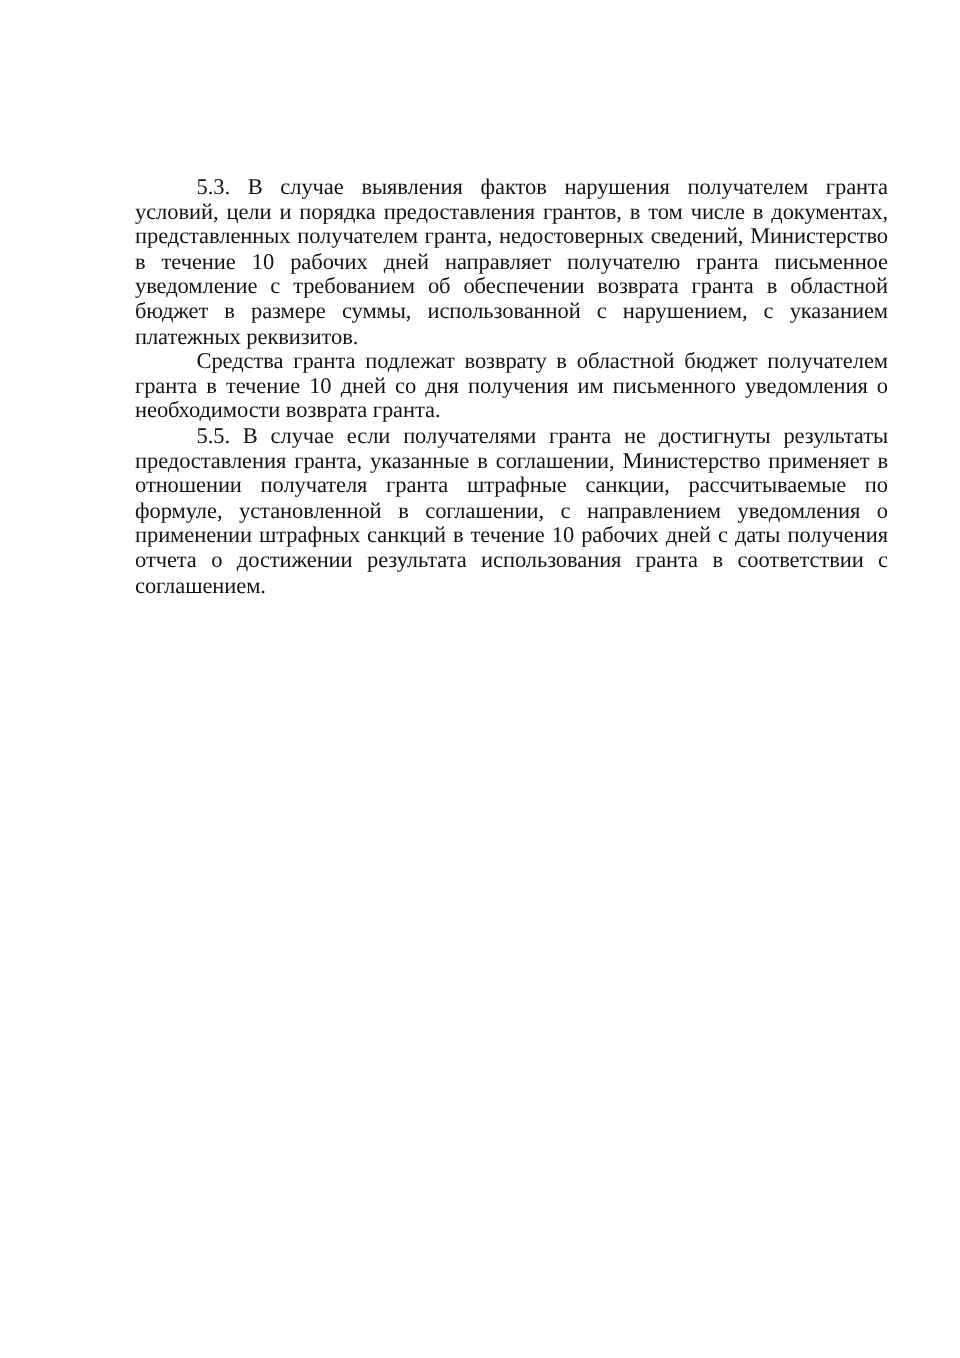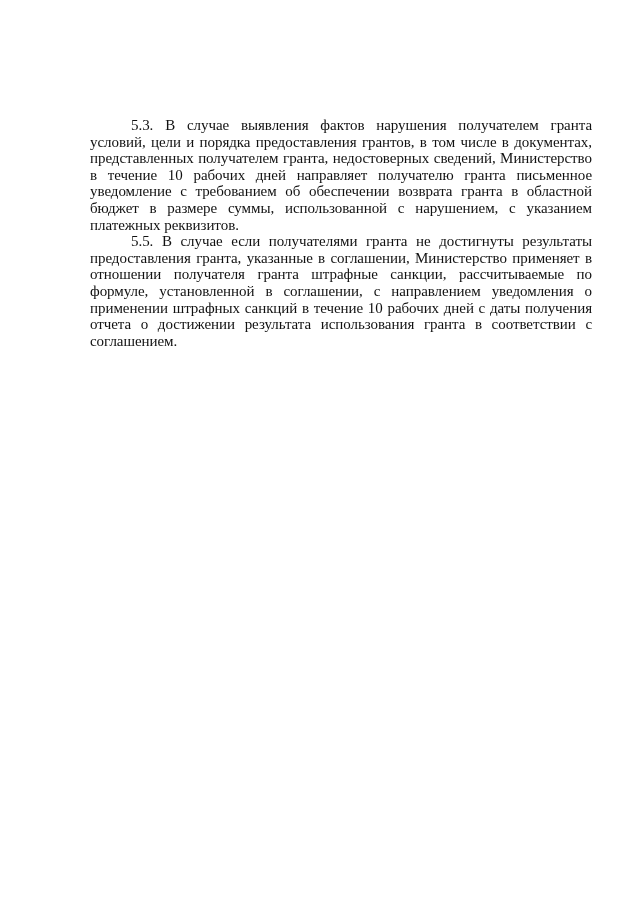--- a/index.html
+++ b/index.html
@@ -41,14 +41,15 @@
     letter-spacing: -0.05px;
   }
 </style>
 </head>
 <body>
 
 <div class="page-number">12</div>
 
 <div class="body-text">
   <p>5.3. В случае выявления фактов нарушения получателем гранта условий, цели и порядка предоставления грантов, в том числе в документах, представленных получателем гранта, недостоверных сведений, Министерство в течение 10 рабочих дней направляет получателю гранта письменное уведомление с требованием об обеспечении возврата гранта в областной бюджет в размере суммы, использованной с нарушением, с указанием платежных реквизитов.</p>
+  <p>Средства гранта подлежат возврату в областной бюджет получателем гранта в течение 10 дней со дня получения им письменного уведомления о необходимости возврата гранта.</p>
   <p>5.5. В случае если получателями гранта не достигнуты результаты предоставления гранта, указанные в соглашении, Министерство применяет в отношении получателя гранта штрафные санкции, рассчитываемые по формуле, установленной в соглашении, с направлением уведомления о применении штрафных санкций в течение 10 рабочих дней с даты получения отчета о достижении результата использования гранта в соответствии с соглашением.</p>
 </div>
 
 </body></html>

